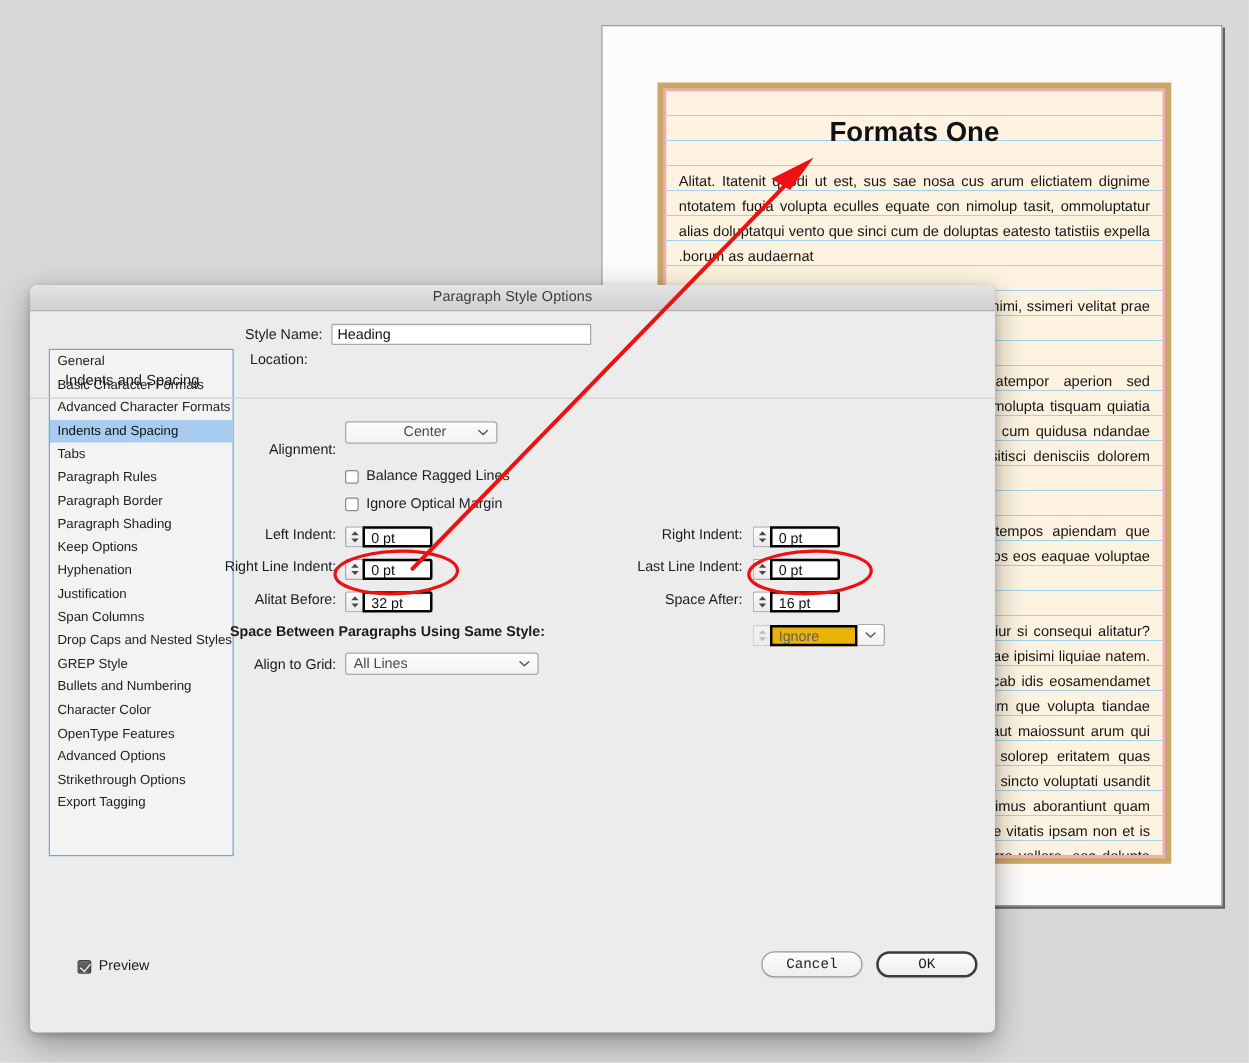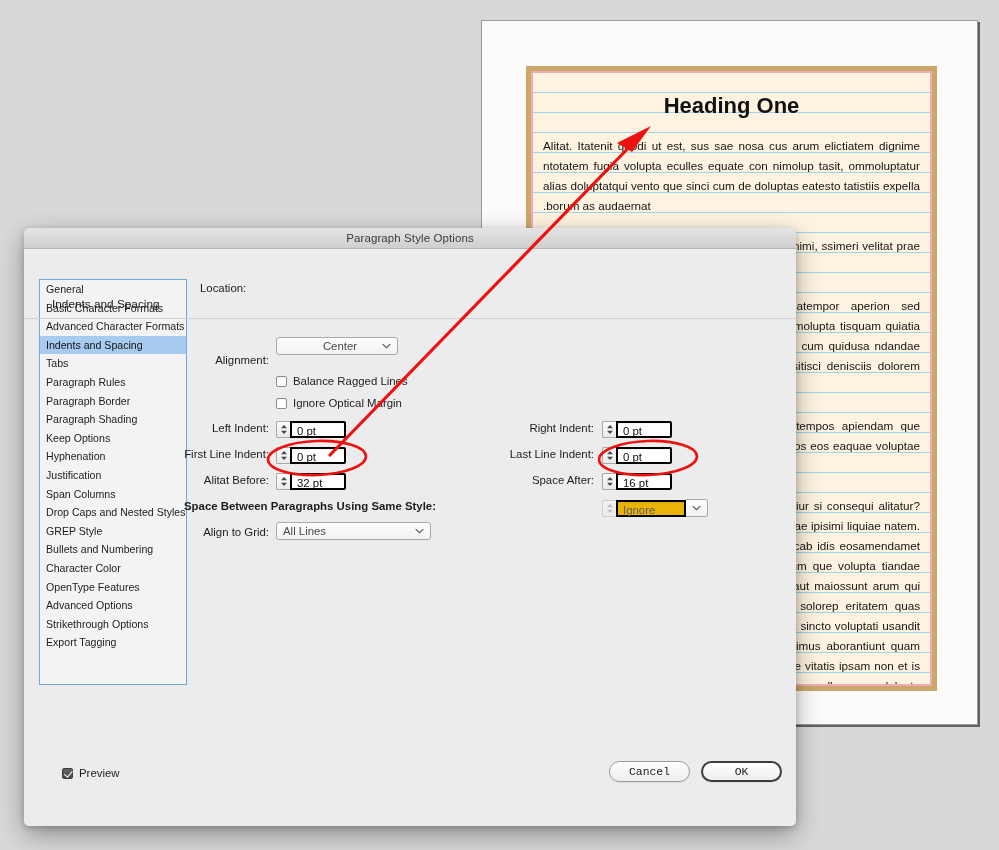--- a/index.html
+++ b/index.html
@@ -188,21 +188,21 @@
   #annot{position:absolute;left:0;top:0;width:999px;height:850px;pointer-events:none;}
 </style>
 </head>
 <body>
 
 <div id="doc-page">
   <div id="text-frame">
     <div id="text-frame-inner">
       <div class="baselines"></div>
       <div id="frame-content">
-        <div class="doc-heading">Heading One</div>
+        <div class="doc-heading">Formats One</div>
         <div class="doc-para lead">Alitat. Itatenit quodi ut est, sus sae nosa cus arum elictiatem dignime ntotatem fugia volupta eculles equate con nimolup tasit, ommoluptatur alias doluptatqui vento que sinci cum de doluptas eatesto tatistiis expella .borum as audaernat</div>
         <div class="doc-para gap">Ime ideli ute ressimus nulparu ntiunti nciendi genimi, ssimeri velitat prae culparum</div>
         <div class="doc-para gap">Udam nest ommolupta tuscitae nonsequ atempor aperion sed quaspiendae cus ipsam ratem que voluptat ommolupta tisquam quiatia quissime plis dolupta tempore prae. Ut estibus, cum quidusa ndandae pelesenda sum is et provide bitatem quatur, sitisci denisciis dolorem fuga. Testin et por</div>
         <div class="doc-para gap">Sedis dolupta tquatem porepudam, cuptate ctempos apiendam que asperibus entis dolupta tempori busant faccus eos eos eaquae voluptae niat</div>
         <div class="doc-para gap">Ihil ilitas delest, volupta tempore ex eosandi tatiur si consequi alitatur? Qui doluptatur, cum aut faccullabor sum fugit, sitae ipisimi liquiae natem. Ur sincta dolor sectur, volorest, sequi ut qui occab idis eosamendamet estio offici deliqui busaped qui blantiur sinverum que volupta tiandae ptatur, sitia ipsam, cullacepta volo totatusdam aut maiossunt arum qui odigniscid que veliquos apedit iducid quatem solorep eritatem quas venissit experum quiaspe rspient ut quasi utecta sincto voluptati usandit atemporatiur atibus dolent quis aut volupti ussimus aborantiunt quam rendit aliquatem quasim sepe voloreped evelique vitatis ipsam non et is ut ad qui cuptasi molorro si cum voluptur molorro vollore, eos dolupta tiorem voluptasi a</div>
       </div>
     </div>
   </div>
 </div>
 
@@ -230,20 +230,24 @@
         <div class="side-item">Drop Caps and Nested Styles</div>
         <div class="side-item">GREP Style</div>
         <div class="side-item">Bullets and Numbering</div>
         <div class="side-item">Character Color</div>
         <div class="side-item">OpenType Features</div>
         <div class="side-item">Advanced Options</div>
         <div class="side-item">Strikethrough Options</div>
         <div class="side-item">Export Tagging</div>
       </div>
 
+    <div class="row-stylename">
+      <span class="lbl">Style Name:</span>
+      <div id="stylename-input">Heading</div>
+    </div>
 
     <div class="row-location">
       <span class="lbl">Location:</span>
       <span id="location-value"></span>
     </div>
 
     <div id="section-title">Indents and Spacing</div>
     <div id="section-rule"></div>
 
     <div class="field-row" style="left:0;top:105px;width:245px;justify-content:flex-end;">
@@ -287,21 +291,21 @@
       <span class="stepper">
         <svg width="8" height="11" viewBox="0 0 8 11">
             <path d="M4 1 L7 4.2 L1 4.2 Z" fill="#4a4a4a"></path>
             <path d="M4 10 L7 6.8 L1 6.8 Z" fill="#4a4a4a"></path>
           </svg>
       </span>
       <span class="numbox">0 pt</span>
     </div>
 
     <div class="field-row" style="left:0;top:199px;width:245px;justify-content:flex-end;">
-      <span class="field-label">First Line Indent:</span>
+      <span class="field-label">Right Line Indent:</span>
     </div>
     <div class="field-row" style="left:252px;top:198px;">
       <span class="stepper">
         <svg width="8" height="11" viewBox="0 0 8 11">
             <path d="M4 1 L7 4.2 L1 4.2 Z" fill="#4a4a4a"></path>
             <path d="M4 10 L7 6.8 L1 6.8 Z" fill="#4a4a4a"></path>
           </svg>
       </span>
       <span class="numbox">0 pt</span>
     </div>

